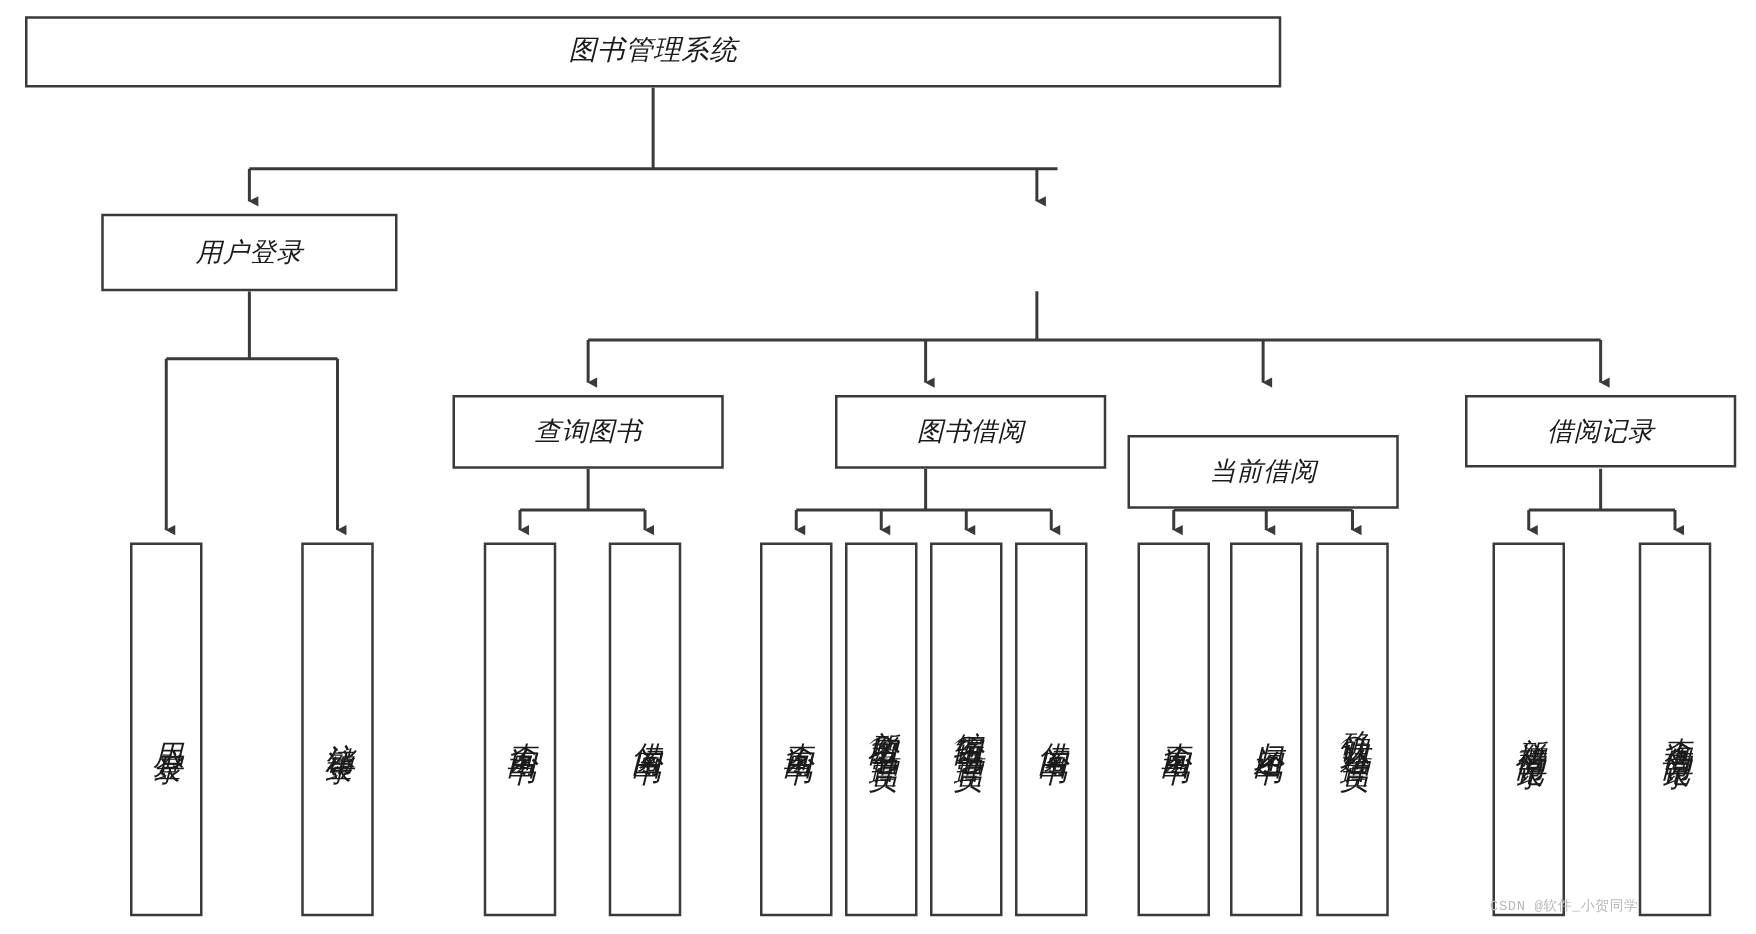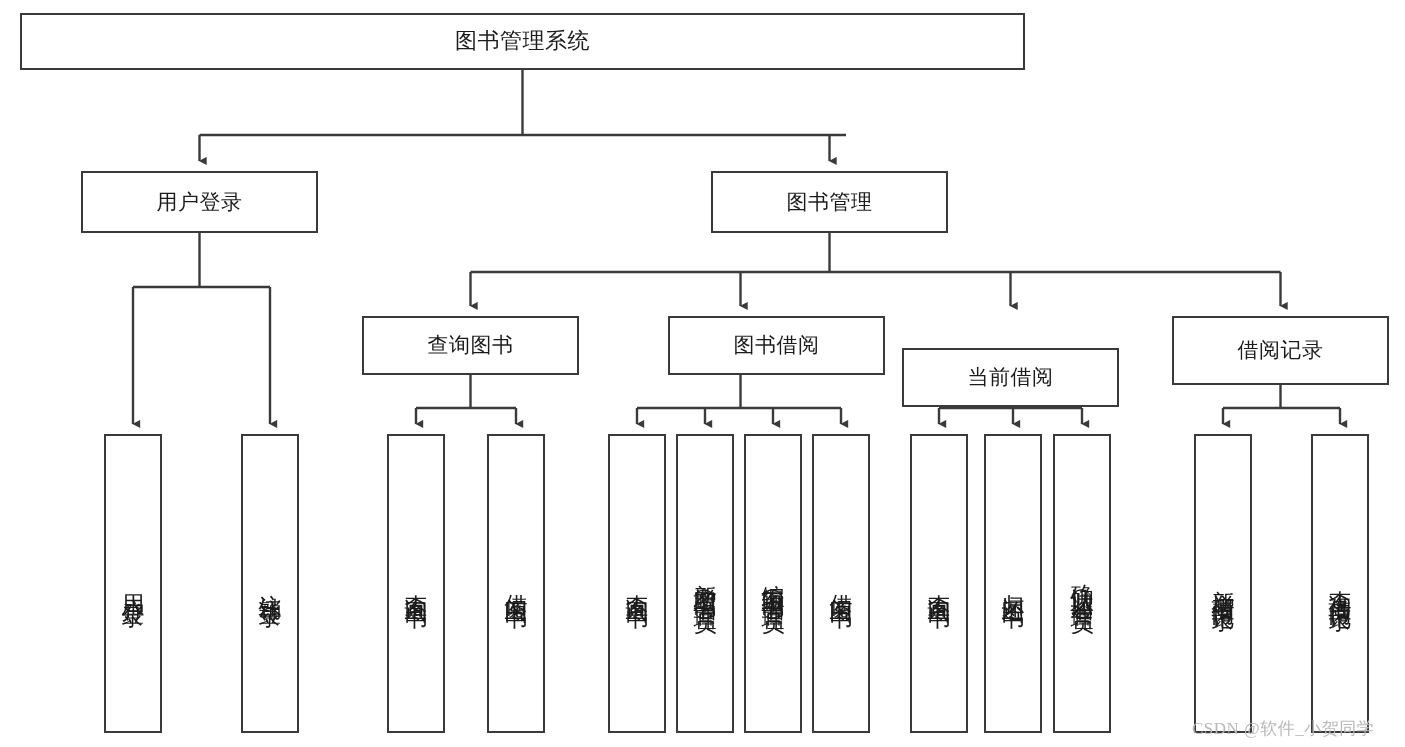--- a/index.html
+++ b/index.html
@@ -36,20 +36,21 @@
     align-items: center;
     justify-content: center;
     color: #1b1b1b;
   }
   .node .label {
     display: block;
     text-align: center;
     line-height: 1.28;
     white-space: nowrap;
     letter-spacing: 0.5px;
+    font-style: italic;
   }
   
   .node.horiz .label {
     font-size: 21px;
   }
   .node.root .label {
     font-size: 22px;
   }
   
   .node.vert {
@@ -59,25 +60,25 @@
   .node.vert .label {
     writing-mode: vertical-rl;
     text-orientation: upright;
     font-size: 23px;
     line-height: 1.0;
     letter-spacing: 4px;
     white-space: nowrap;
   }
   .watermark {
     position: absolute;
-    font-size: 17px;
+    font-size: 11px;
     color: #b8b8b8;
     white-space: nowrap;
     letter-spacing: 0.5px;
-    font-family: Liberation Serif, serif;
+    font-family: Liberation Mono, monospace;
   }
 </style>
 </head>
 <body>
 
 <div id="diagram-root">
 
   <svg class="wires" viewBox="0 0 1405 747" xmlns="http://www.w3.org/2000/svg">
     <defs>
       <marker id="arrowhead" markerWidth="9" markerHeight="9" refX="4.5" refY="7.6" orient="auto" markerUnits="userSpaceOnUse">
@@ -128,34 +129,31 @@
     </g>
   </svg>
 
   <div class="node horiz root" style="left: 20px; top: 13px; width: 1005px; height: 57px; border-color: rgb(58, 58, 58); background: rgb(255, 255, 255); color: rgb(27, 27, 27);">
     <span class="label">图书管理系统</span>
   </div>
 
   <div class="node horiz" style="left: 81px; top: 171px; width: 237px; height: 62px; border-color: rgb(58, 58, 58); background: rgb(255, 255, 255); color: rgb(27, 27, 27);">
     <span class="label">用户登录</span>
   </div>
-  <div class="node horiz" style="left: 711px; top: 171px; width: 237px; height: 62px; border-color: rgb(58, 58, 58); background: rgb(255, 255, 255); color: rgb(27, 27, 27);">
-    <span class="label">图书管理</span>
-  </div>
 
   <div class="node horiz" style="left: 362px; top: 316px; width: 217px; height: 59px; border-color: rgb(58, 58, 58); background: rgb(255, 255, 255); color: rgb(27, 27, 27);">
     <span class="label">查询图书</span>
   </div>
   <div class="node horiz" style="left: 668px; top: 316px; width: 217px; height: 59px; border-color: rgb(58, 58, 58); background: rgb(255, 255, 255); color: rgb(27, 27, 27);">
     <span class="label">图书借阅</span>
   </div>
   <div class="node horiz" style="left: 902px; top: 316px; width: 217px; height: 59px; border-color: rgb(58, 58, 58); background: rgb(255, 255, 255); color: rgb(27, 27, 27); margin-top: 32px;">
     <span class="label">当前借阅</span>
   </div>
-  <div class="node horiz" style="left: 1172px; top: 316px; width: 217px; height: 69px; border-color: rgb(58, 58, 58); background: rgb(255, 255, 255); color: rgb(27, 27, 27);">
+  <div class="node horiz" style="left: 1172px; top: 316px; width: 217px; height: 58px; border-color: rgb(58, 58, 58); background: rgb(255, 255, 255); color: rgb(27, 27, 27);">
     <span class="label">借阅记录</span>
   </div>
 
   <div class="node vert" style="left: 104px; top: 434px; width: 58px; height: 299px; border-color: rgb(58, 58, 58); background: rgb(255, 255, 255); color: rgb(27, 27, 27);">
     <span class="label">用户登录</span>
   </div>
   <div class="node vert" style="left: 241px; top: 434px; width: 58px; height: 299px; border-color: rgb(58, 58, 58); background: rgb(255, 255, 255); color: rgb(27, 27, 27);">
     <span class="label">注销登录</span>
   </div>
   <div class="node vert" style="left: 387px; top: 434px; width: 58px; height: 299px; border-color: rgb(58, 58, 58); background: rgb(255, 255, 255); color: rgb(27, 27, 27);">

